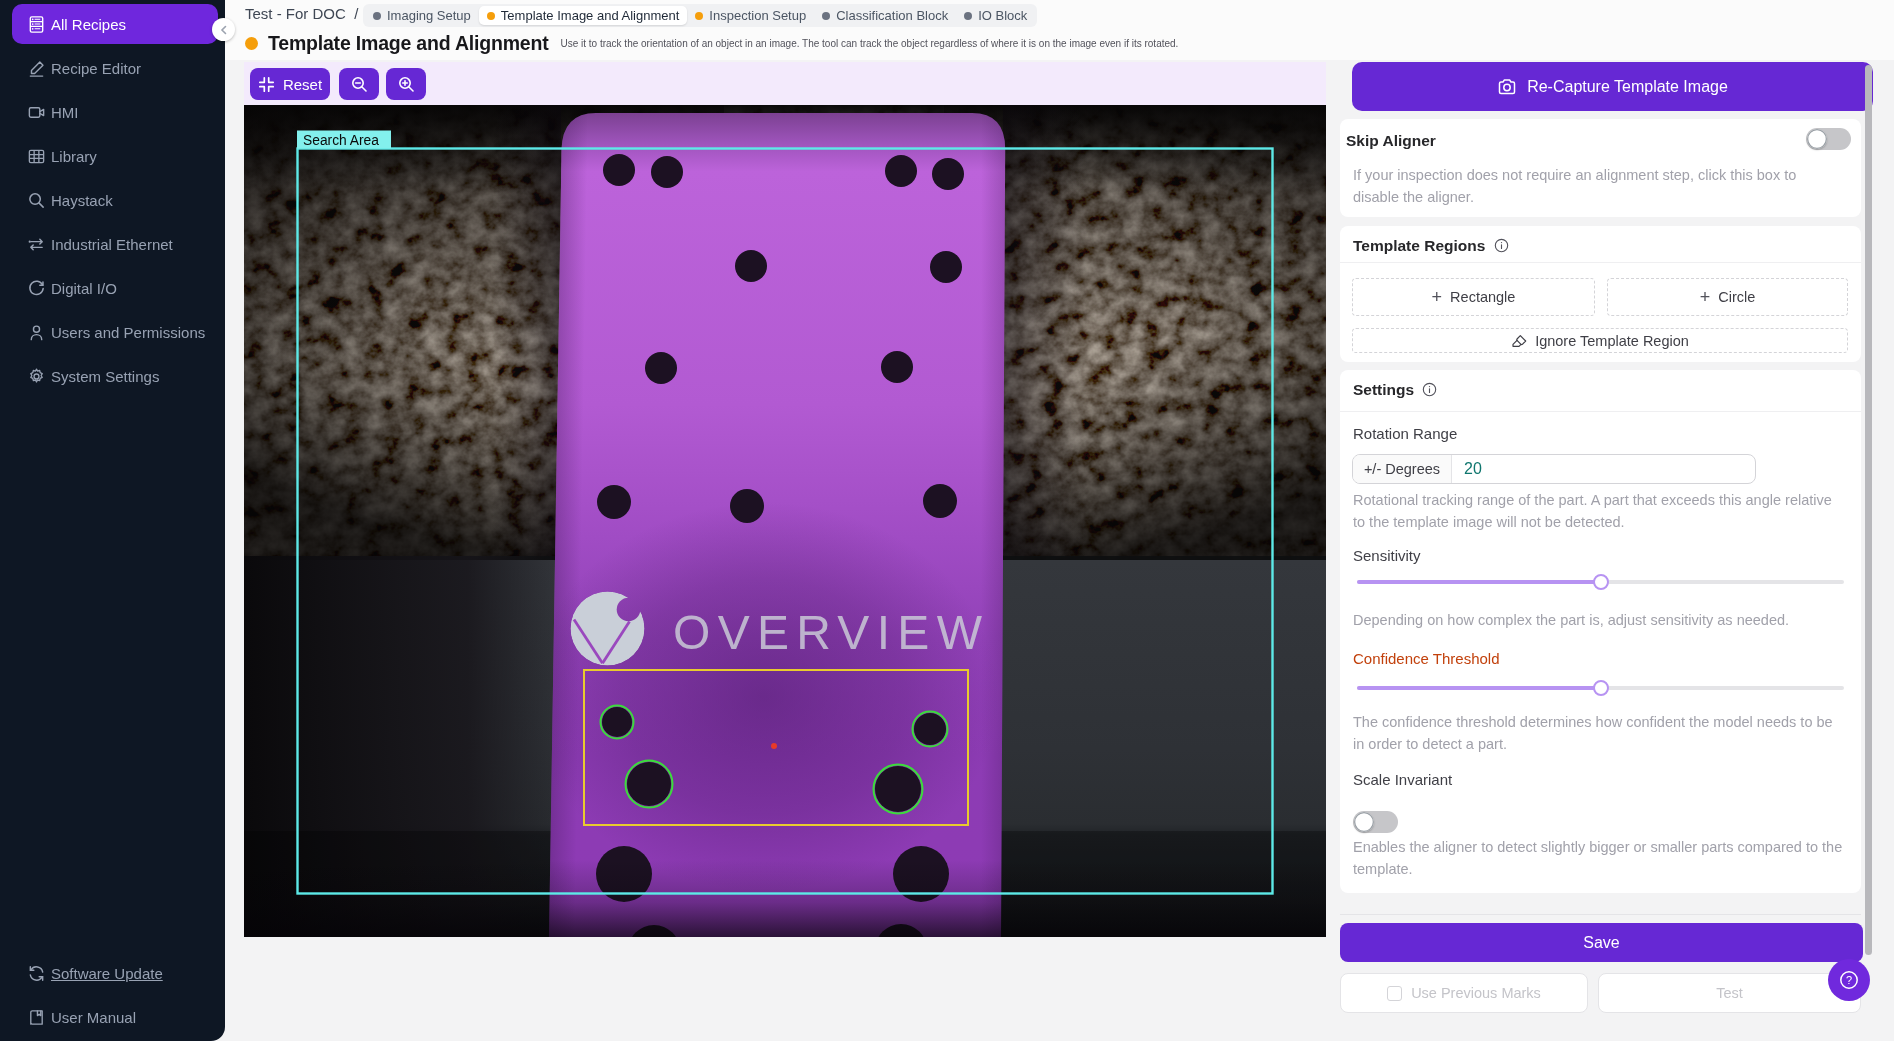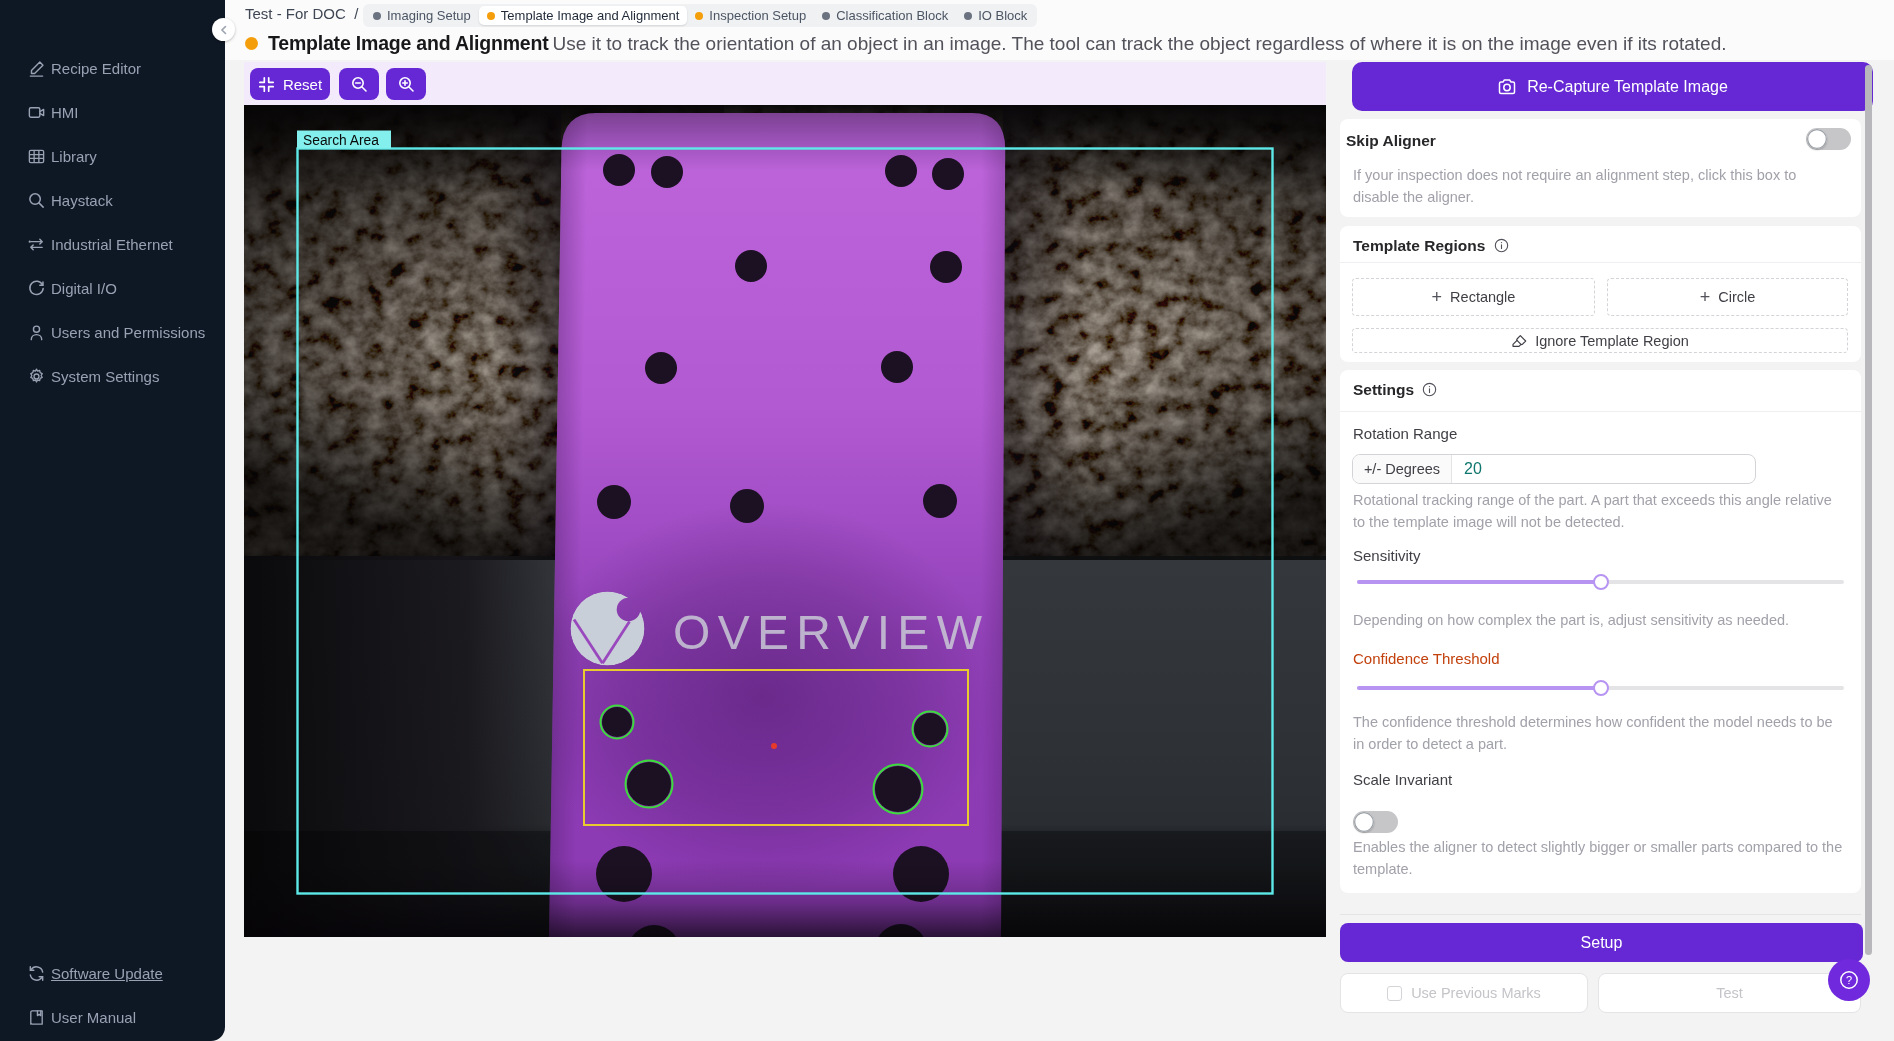--- a/index.html
+++ b/index.html
@@ -17,21 +17,21 @@
   #header { position:absolute; left:225px; top:0; width:1669px; height:60px; background:#fbfbfb; }
   #crumb { position:absolute; left:20px; top:5px; font-size:15px; color:#3f4754; }
   #tabs { position:absolute; left:138px; top:4px; height:23px; background:#f0f1f3; border-radius:6px; display:flex; align-items:center; padding:0 2px; }
   .tab { display:flex; align-items:center; height:19px; padding:0 8px; font-size:13px; color:#4b5563; border-radius:5px; white-space:nowrap; }
   .tab .dot { width:8px; height:8px; border-radius:50%; background:#6b7280; margin-right:6px; }
   .tab .dot.orange { background:#f59e0b; }
   .tab.sel { background:#fff; color:#1f2937; box-shadow:0 1px 2px rgba(0,0,0,.12); }
   #titlerow { position:absolute; left:20px; top:32px; display:flex; align-items:center; }
   #titledot { width:13px; height:13px; border-radius:50%; background:#f59e0b; margin-right:10px; }
   #title { font-size:19.5px; font-weight:bold; color:#18181b; letter-spacing:-0.2px; }
-  #titledesc { font-size:19px; color:#52525b; margin-left:4px; }
+  #titledesc { font-size:10px; color:#52525b; margin-left:12px; }
 
   
   #imgpanel { position:absolute; left:244px; top:62px; width:1082px; height:875px; background:#f3eafc; }
   #toolbar { position:absolute; left:0; top:0; width:100%; height:43px; }
   .pbtn { position:absolute; top:6px; height:32px; background:#6628d4; border-radius:8px; color:#fff; font-size:15px; display:flex; align-items:center; justify-content:center; }
   #photo { position:absolute; left:0; top:43px; width:1082px; height:832px; }
 
   
   #rpanel { position:absolute; left:1340px; top:60px; width:521px; }
   .card { position:absolute; left:0; width:521px; background:#fff; border-radius:8px; }
@@ -45,20 +45,31 @@
   .slider .fill { position:absolute; left:0; top:0; height:4px; border-radius:2px; background:#b793f2; }
   .slider .thumb { position:absolute; top:-6px; width:16px; height:16px; border-radius:50%; background:#fff; border:2.5px solid #b793f2; }
   #savebtn { position:absolute; left:0px; top:923px; width:523px; height:39px; background:#6628d4; border-radius:8px; color:#fff; font-size:16px; display:flex; align-items:center; justify-content:center; }
   #helpbtn { position:absolute; left:1828px; top:959px; width:42px; height:42px; border-radius:50%; background:#7029dd; display:flex; align-items:center; justify-content:center; z-index:40; }
   #scrollbar { position:absolute; left:1865px; top:65px; width:7px; height:890px; background:#b8b8bc; border-radius:4px; }
 </style>
 </head>
 <body>
 
 <div id="sidebar">
+  <div class="side-item active" style="top:4px;">
+    <svg width="19" height="19" viewBox="0 0 20 20">
+        <g stroke="#fff" stroke-width="1.5" fill="none" stroke-linejoin="round">
+          <rect x="3.5" y="2" width="13" height="16" rx="1.5"></rect>
+          <path d="M3.5 7 H16.5 M3.5 12 H16.5"></path>
+          <path d="M6 4.5 h.01 M6 9.5 h.01 M6 14.5 h.01" stroke-linecap="round" stroke-width="1.8"></path>
+          <path d="M8 4.5 h6 M8 9.5 h6 M8 14.5 h6" stroke-width="1.2"></path>
+        </g>
+      </svg>
+    All Recipes
+  </div>
   <div class="side-item" style="top:48px;">
     <svg width="19" height="19" viewBox="0 0 20 20">
         <g stroke="#98a2b3" stroke-width="1.5" fill="none" stroke-linecap="round" stroke-linejoin="round">
           <path d="M13.5 3.2 l3.3 3.3 L8 15.3 H4.7 V12 Z"></path>
           <path d="M3.5 18 H16.5"></path>
         </g>
       </svg>
     Recipe Editor
   </div>
   <div class="side-item" style="top:92px;">
@@ -437,20 +448,20 @@
 
   <div class="abs" style="left:0; top:913px; width:248px; height:40px; background:#fff; border:1px solid #e4e4e7; border-radius:8px; display:flex; align-items:center; justify-content:center;">
     <div style="width:15px; height:15px; border:1.5px solid #d4d4d8; border-radius:3px; margin-right:9px;"></div>
     <span style="font-size:14.5px; color:#c4c4c9;">Use Previous Marks</span>
   </div>
   <div class="abs" style="left:258px; top:913px; width:263px; height:40px; background:#fff; border:1px solid #e4e4e7; border-radius:8px; display:flex; align-items:center; justify-content:center;">
     <span style="font-size:14.5px; color:#c4c4c9;">Test</span>
   </div>
 </div>
 
-<div id="savebtn" style="left:1340px; position:absolute;">Setup</div>
+<div id="savebtn" style="left:1340px; position:absolute;">Save</div>
 <div id="scrollbar"></div>
 <div id="helpbtn">
     <svg width="22" height="22" viewBox="0 0 22 22">
       <circle cx="11" cy="11" r="8.2" fill="none" stroke="#fff" stroke-width="1.5"></circle>
       <text x="11" y="15" font-size="11" fill="#fff" text-anchor="middle" font-family="Liberation Sans">?</text>
     </svg>
   </div>
 
 </body></html>

